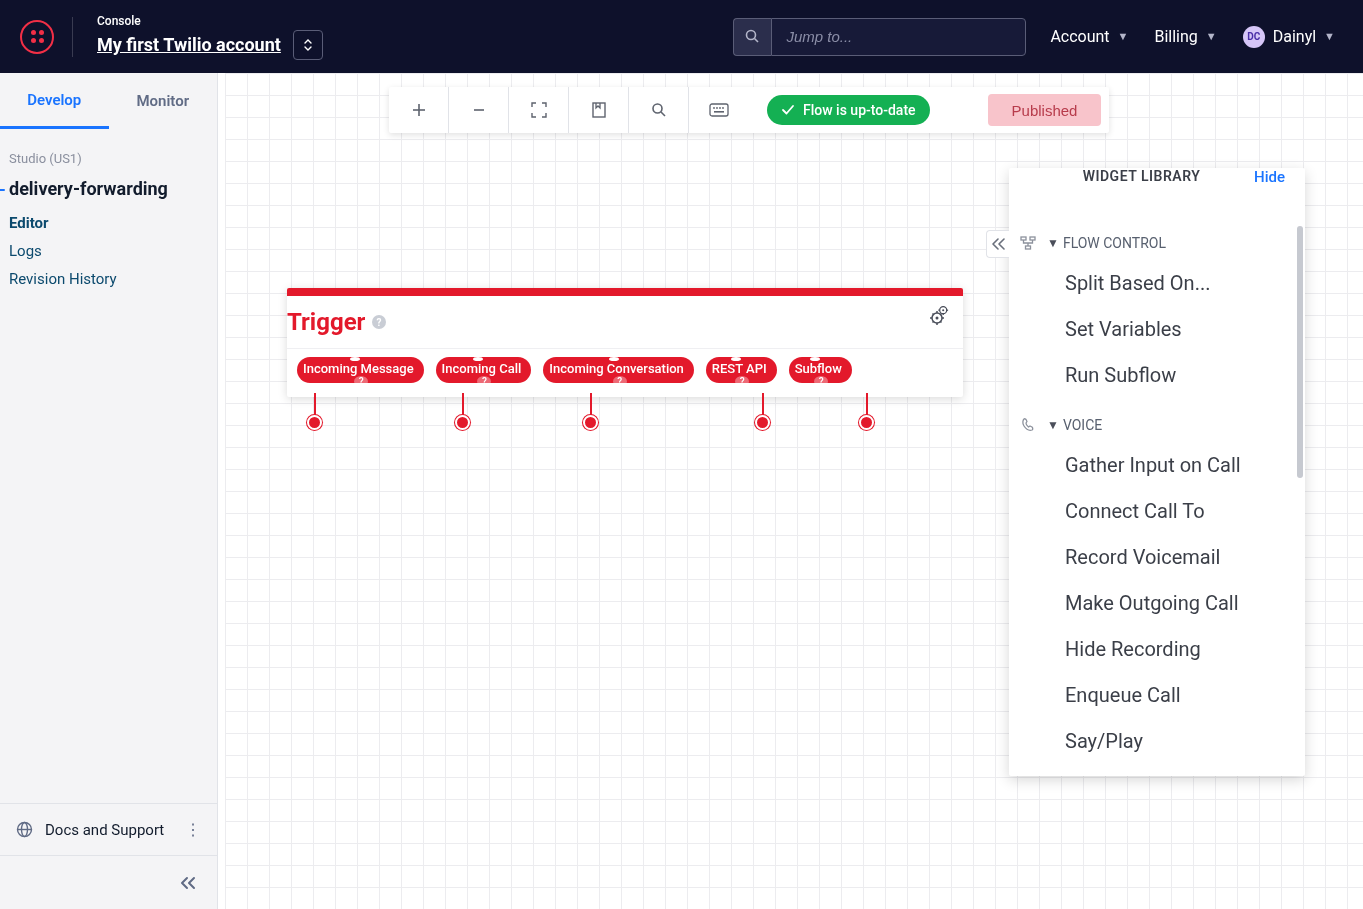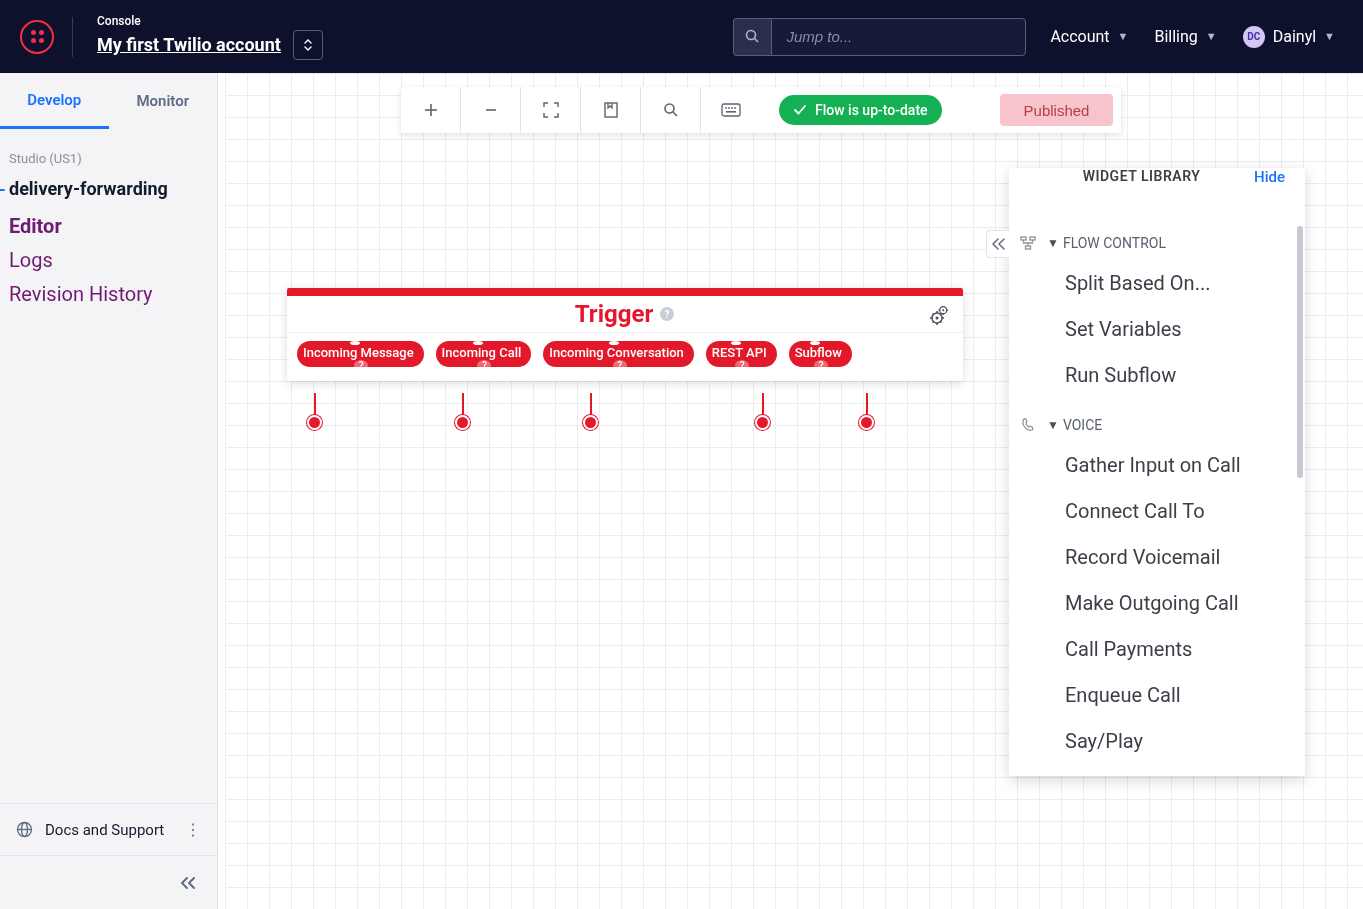--- a/index.html
+++ b/index.html
@@ -32,46 +32,46 @@
 .sidebar { width: 218px; background: #f4f4f6; border-right: 1px solid #e1e3e8; display: flex; flex-direction: column; }
 .tabs { display: flex; height: 56px; align-items: stretch; }
 .tabs .tab { flex: 1; text-align: center; font-size: 15px; font-weight: 600; color: #606b85; display:flex; align-items:center; justify-content:center; cursor:pointer; }
 .tabs .tab.active { color: #1a74ff; border-bottom: 3px solid #1a74ff; }
 .sidecontent { padding: 22px 18px 0 9px; flex: 1; }
 .studio-label { font-size: 13px; color: #8a8f9e; }
 .flowhead { display:flex; align-items:flex-start; margin-top: 12px; position:relative; padding-left: 0; }
 .backarrow { color: #1a74ff; font-size: 18px; margin-right: 10px; margin-top:2px; margin-left:-20px; position:absolute; left:-2px; top:3px;}
 .flowhead .flow-title { font-size: 18px; font-weight: 700; color:#121c2d; line-height:1.2; }
 .sidelinks { margin-top: 14px; }
-.sidelinks div { font-size: 20px; margin-bottom: 10px; color:#701a75; cursor:pointer; }
+.sidelinks div { font-size: 15px; margin-bottom: 10px; color:#0c4a6e; cursor:pointer; }
 .sidelinks .strong { font-weight: 700; }
 .sidebar .footer { border-top: 1px solid #e1e3e8; padding: 16px; display:flex; align-items:center; justify-content:space-between; }
 .sidebar .footer .docs { display:flex; align-items:center; font-size: 15px; color:#121c2d; cursor:pointer; }
 .sidebar .footer .docs .globe { margin-right: 12px; color:#606b85;}
 .sidebar .footer .more { color:#606b85; cursor:pointer; }
 .sidebar .collapse-row { border-top: 1px solid #e1e3e8; height: 54px; display:flex; align-items:center; justify-content:flex-end; padding-right: 20px; color:#606b85; font-size:18px; cursor:pointer; }
 
 
 .canvas { flex: 1; position: relative; background-color: #fff;
   background-image: linear-gradient(#ececef 1px, transparent 1px), linear-gradient(90deg, #ececef 1px, transparent 1px);
   background-size: 22px 22px; overflow:hidden; }
 
 
-.toolbar { position:absolute; top: 14px; left: 176px; height: 46px; display:flex; background:#fff; box-shadow: 0 2px 6px rgba(0,0,0,0.12); border-radius: 2px; }
+.toolbar { position:absolute; top: 14px; left: 164px; height: 46px; display:flex; background:#fff; box-shadow: 0 2px 6px rgba(0,0,0,0.12); border-radius: 2px; }
 .toolbar .tbtn { width: 60px; height: 46px; border-right: 1px solid #e1e3e8; display:flex; align-items:center; justify-content:center; color:#5e636e; cursor:pointer; }
 .toolbar .status { padding: 0 18px; display:flex; align-items:center; }
 .toolbar .status .pill { height: 30px; background:#14b053; color:#fff; border-radius: 15px; padding: 0 14px; display:flex; align-items:center; font-size: 14px; font-weight:500; }
 .toolbar .status .pill .check { margin-right: 8px; }
 .toolbar .publish { margin-left: 40px; }
 .toolbar .publish button { height: 32px; margin: 7px 8px 7px 0; padding: 0 24px; background:#f8c4cb; border:none; border-radius: 4px; color:#b73b4b; font-size:15px; font-weight:500; cursor:pointer; }
 
 
 .trigger { position:absolute; top: 215px; left: 62px; width: 676px; background:#fff; border-radius: 2px; box-shadow: 0 2px 10px rgba(0,0,0,0.15); }
 .trigger .bar { height: 8px; background:#e3192b; border-radius: 2px 2px 0 0; }
-.trigger .title-row { height: 37px; position:relative; display:flex; align-items:center; justify-content:center; border-bottom: 1px solid #efeff2; }
+.trigger .title-row { height: 53px; position:relative; display:flex; align-items:center; border-bottom: 1px solid #efeff2; }
 .trigger .title-row .t-title { font-size: 24px; font-weight: 700; color:#e3192b; }
 .trigger .title-row .help-icon { margin-left: 6px; color:#b8bcc6; font-size:15px; }
 .trigger .title-row .gear { position:absolute; right: 12px; top: 10px; color:#4a4e5a; font-size:18px; cursor:pointer; }
 .trigger .row2 { padding: 8px 10px 14px 10px; display:flex; gap: 12px; }
 .trigger .pill { background:#e3192b; color:#fff; height: 26px; border-radius: 13px; display:flex; align-items:center; padding: 0 10px 0 6px; font-size: 13px; font-weight:500; cursor:pointer; white-space:nowrap;flex-direction:column; }
 .trigger .pill .dot { width:10px; height:10px; border:2px solid #fff; border-radius:50%; margin-right:6px; background:transparent;}
 .trigger .pill .q { width:14px; height:14px; border-radius:50%; background:rgba(255,255,255,0.35); font-size:10px; display:flex; align-items:center; justify-content:center; margin-left:6px; }
 .connector { position:absolute; width:2px; background:#e3192b; }
 .connector .end { width:15px; height:15px; border-radius:50%; background:#e3192b; border:2px solid #fff; box-shadow:0 0 0 1px #e3192b; position:absolute; bottom:-7px; left:-7px; }
 
@@ -357,21 +357,21 @@
                   <path d="M5 3 C4 4 3 7 5 10 C7 13 10 15 13 14 C14 13.5 14 12 13 11 L11 10 L9.5 11 C8 10 7 8.5 7 7 L8 5.5 L7 3.5 C6.5 2.8 5.5 2.5 5 3 Z" stroke="#8c919c" stroke-width="1.3" fill="none" stroke-linejoin="round"></path>
                 </svg>
             </span>
             <span class="tri">▼</span>
             <span>VOICE</span>
           </div>
           <div class="item">Gather Input on Call</div>
           <div class="item">Connect Call To</div>
           <div class="item">Record Voicemail</div>
           <div class="item">Make Outgoing Call</div>
-          <div class="item">Call Payments</div>
+          <div class="item">Hide Recording</div>
           <div class="item">Enqueue Call</div>
           <div class="item">Say/Play</div>
           <div class="item">Capture Payments</div>
         </div>
         <div class="scrollbar"></div>
       </div>
     </div>
 
   </div>
 </div>

